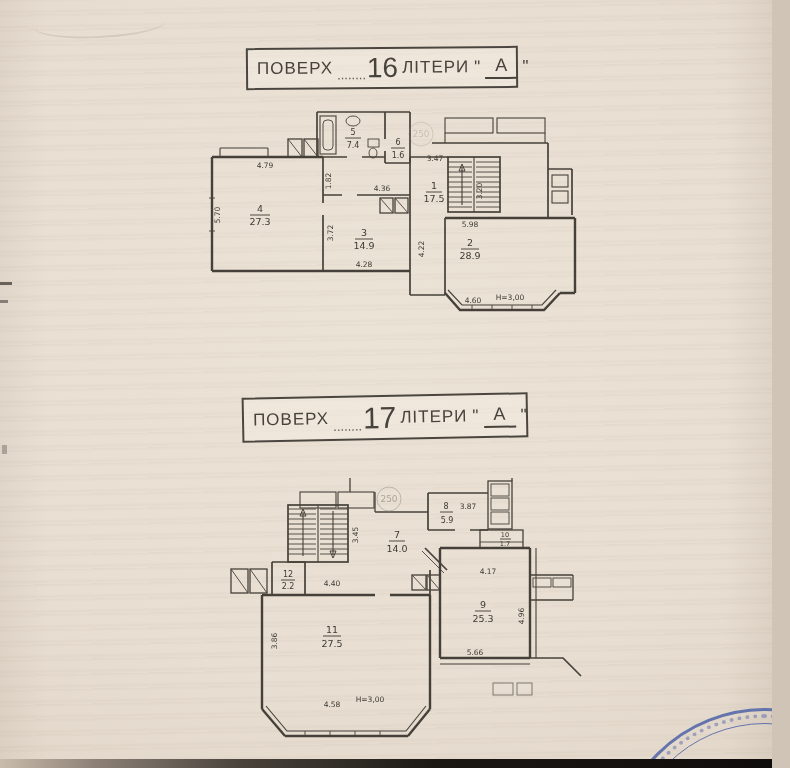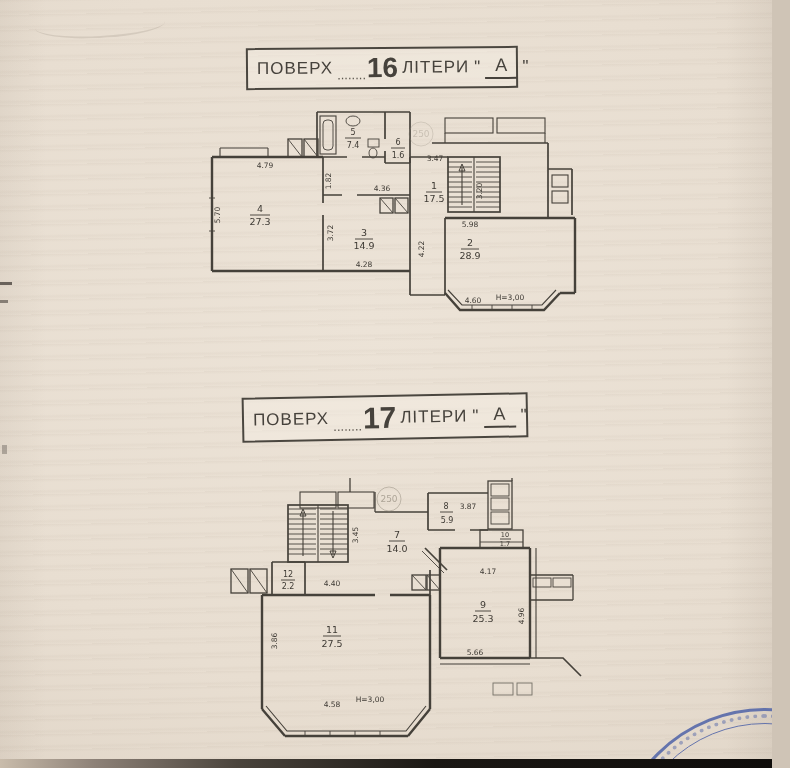--- a/index.html
+++ b/index.html
@@ -17,21 +17,21 @@
   
   .tb{
     position:absolute;display:flex;align-items:center;
     border:2px solid #4a463f;color:#46423c;font-size:17px;
     background:rgba(248,243,235,0.35);padding:0 9px;white-space:nowrap;
   }
   .tb16{left:246px;top:47px;height:38px;width:250px;transform:rotate(-0.5deg);}
   .tb17{left:242px;top:395px;height:41px;width:264px;transform:rotate(-1.1deg);}
   .tb .word{letter-spacing:1px;}
   .tb .dots{align-self:flex-end;padding-bottom:5px;font-size:13px;letter-spacing:0;color:#5a554d;margin-left:4px;}
-  .tb .num{font-size:28px;font-weight:700;line-height:1;margin:0 4px 0 1px;text-align:center;}
+  .tb .num{font-size:28px;font-weight:400;line-height:1;margin:0 4px 0 1px;text-align:center;}
   .tb17 .num{font-size:30px;}
   .tb .q{margin:0 5px;font-size:17px;}
   .tb .letter{font-size:18px;padding:0 10px 1px;border-bottom:2px solid #46423c;}
   
   svg.plan{position:absolute;overflow:visible;}
   .p16{left:192px;top:103px;width:400px;height:235px;}
   .p17{left:225px;top:478px;width:360px;height:270px;}
   svg text{font-family:"DejaVu Sans",sans-serif;fill:#3e3a34;}
   text.dim{font-size:7.5px;text-anchor:middle;}
   text.rnum,text.rarea{font-size:9.5px;text-anchor:middle;}

